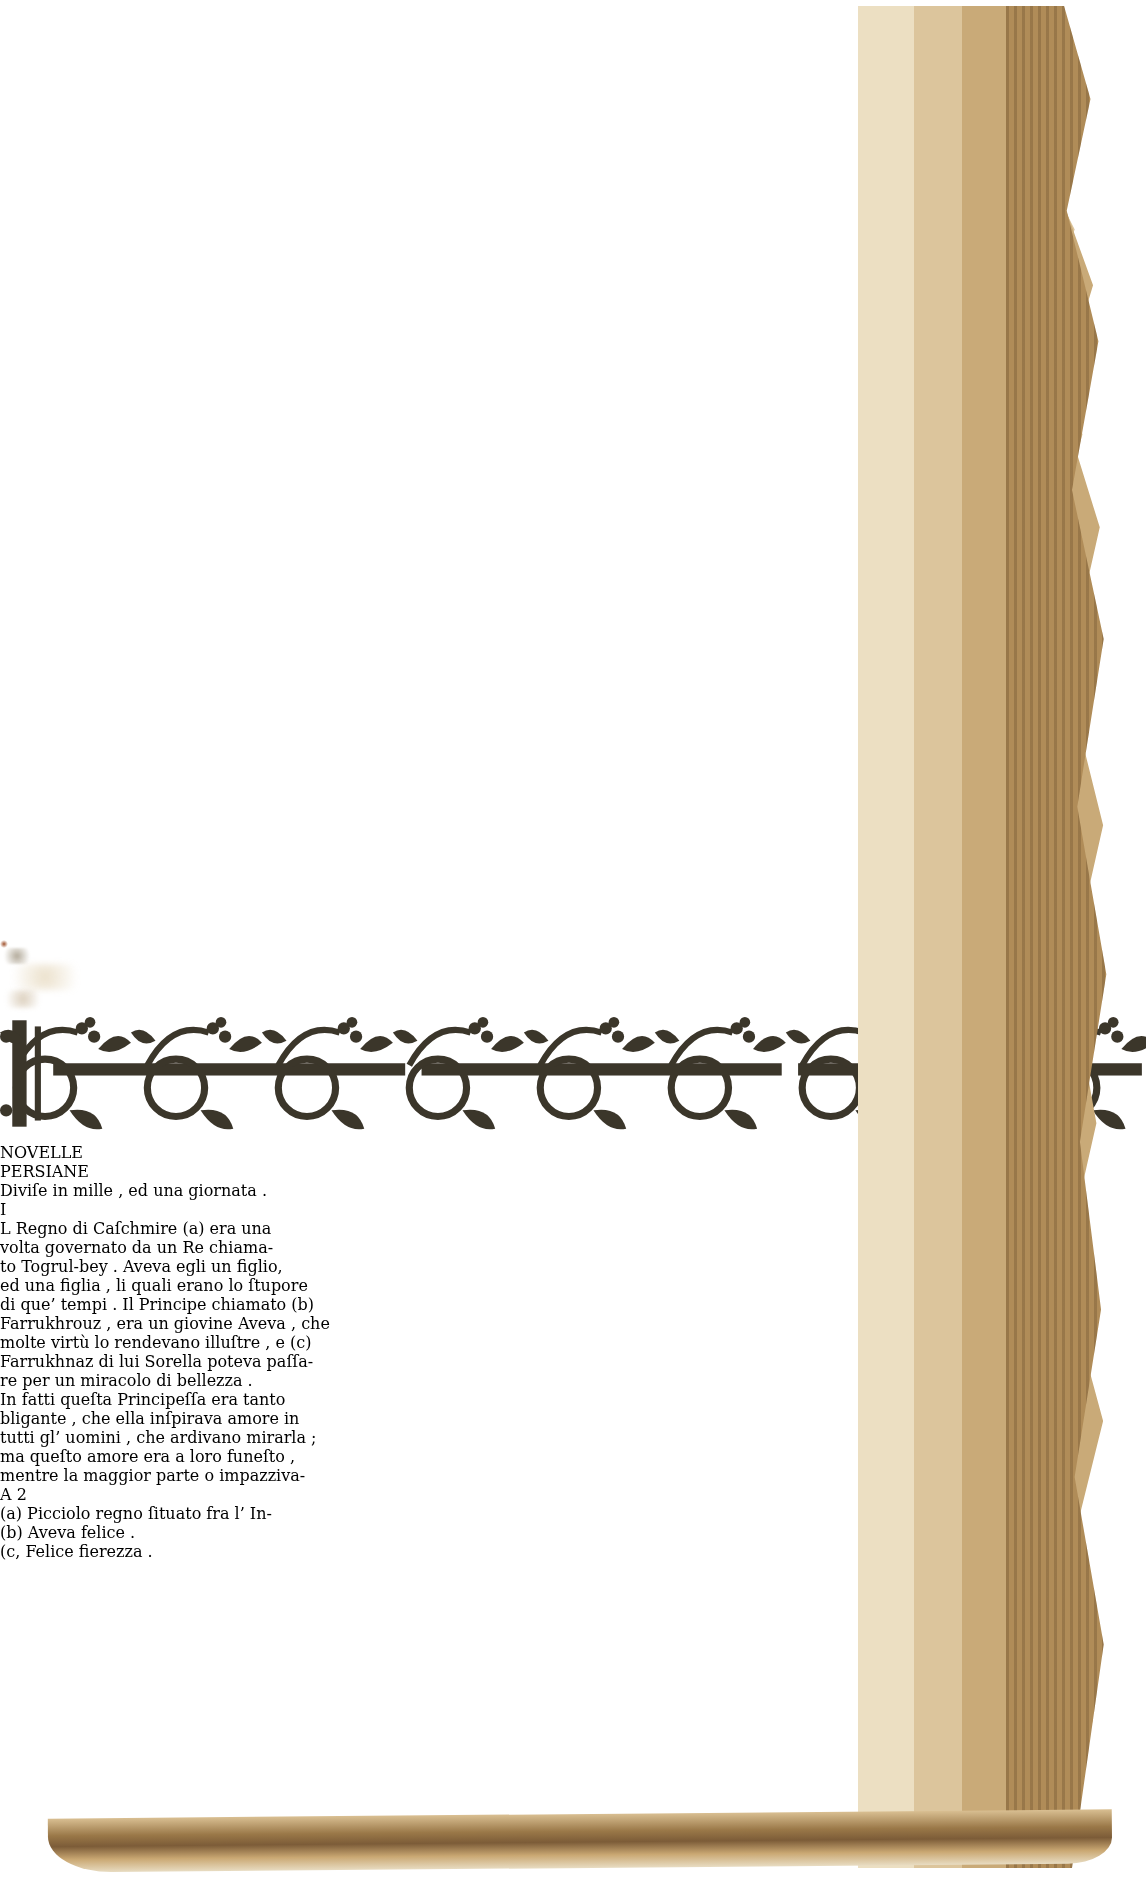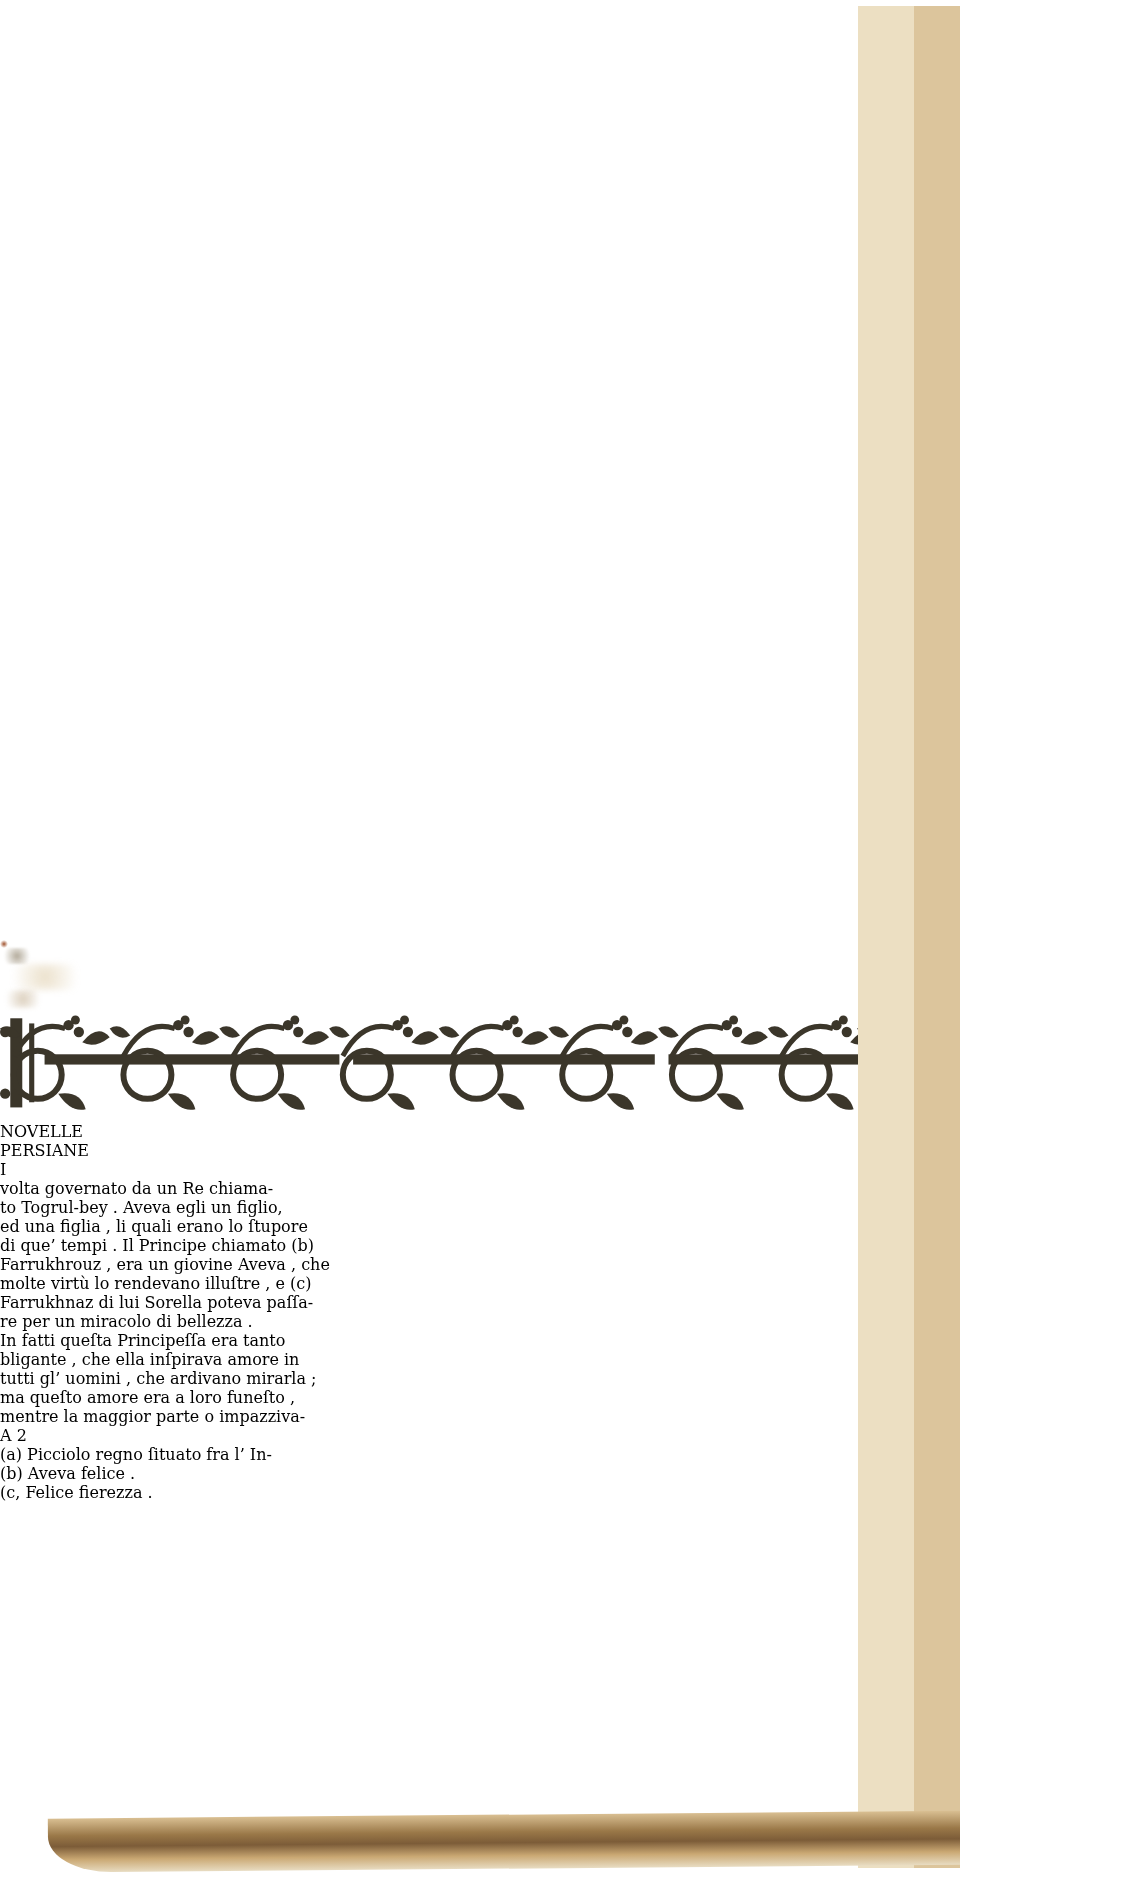--- a/index.html
+++ b/index.html
@@ -1,17 +1,17 @@
 <!DOCTYPE html>
 <html><head>
 <meta charset="utf-8">
 <title>Novelle Persiane</title>
 <style>
   html,body{margin:0;padding:0;background:#ffffff;}
-  .stage{position:relative;width:960px;height:1890px;background:#ffffff;overflow:hidden;
+  .stage{position:relative;width:1146px;height:1890px;background:#ffffff;overflow:hidden;
          font-family:"DejaVu Serif", serif;}
 
   
   .bottom-rim{position:absolute;left:48px;top:1814px;width:1064px;height:54px;z-index:1;
     background:linear-gradient(180deg,#d9bf92 0%,#9a7848 32%,#7c5c38 52%,#caa873 76%,#e8dcc2 100%);
     border-radius:0 0 44px 64px / 0 0 26px 36px;transform:rotate(-.5deg);}
   .deckle{position:absolute;left:858px;top:6px;width:282px;height:1862px;z-index:1;}
   .deckle div{position:absolute;top:0;height:100%;}
   .dk-a{left:0;width:212px;background:#ecdfc2;
     clip-path:polygon(0 0,66% 0,80% 2%,62% 5%,84% 9%,66% 13%,88% 18%,70% 24%,92% 30%,72% 37%,86% 45%,68% 52%,90% 60%,70% 68%,92% 76%,72% 83%,86% 90%,64% 96%,74% 100%,0 100%);}
@@ -159,24 +159,26 @@
         <use href="#vu" x="256"></use>
         <use href="#vu" x="320"></use>
         <use href="#vu" x="384"></use>
         <use href="#vu" x="448"></use>
         <use href="#vu" x="500"></use>
       </g>
     </svg>
 
     <div class="title1">NOVELLE</div>
     <div class="title2">PERSIANE</div>
+    <div class="subtitle">Diviſe in mille , ed una giornata .</div>
 
     <div class="dropcap">I</div>
 
     <div class="para p1">
+      <div class="line">L Regno di Caſchmire (a) era una</div>
       <div class="line">volta governato da un Re chiama-</div>
       <div class="line">to Togrul-bey . Aveva egli un figlio,</div>
       <div class="line">ed una figlia , li quali erano lo ſtupore</div>
       <div class="line">di que’ tempi . Il Principe chiamato (b)</div>
       <div class="line">Farrukhrouz , era un giovine Aveva , che</div>
       <div class="line">molte virtù lo rendevano illuſtre , e (c)</div>
       <div class="line">Farrukhnaz di lui Sorella poteva paſſa-</div>
       <div class="line lastline">re per un miracolo di bellezza .</div>
     </div>
 

